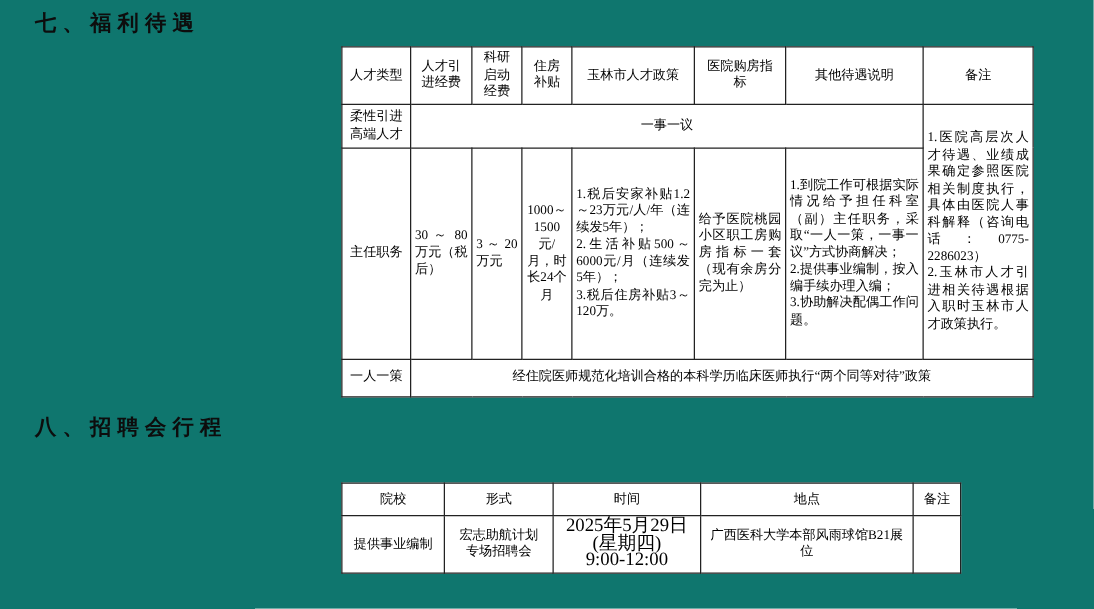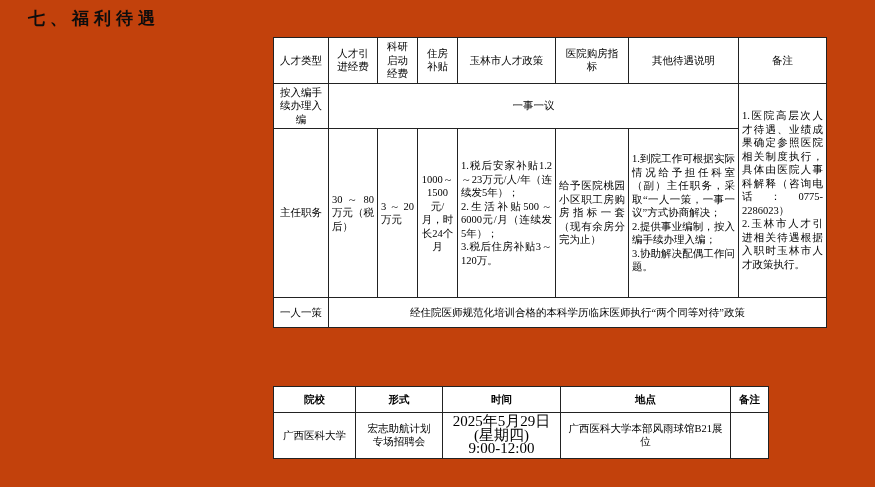--- a/index.html
+++ b/index.html
@@ -1,19 +1,19 @@
 <!DOCTYPE html>
 <html><head>
 <meta charset="utf-8">
 <style>
   html,body{margin:0;padding:0;background:#fff;}
   .page{
     position:relative;
     width:875px;height:487px;
-    background:#c2410c;
+    background:#0f766e;
     color:#000;
     font-family:"Liberation Serif","DejaVu Serif",serif;
     overflow:hidden;
   }
   .sec-title{
     position:absolute;
     margin:0;
     font-family:"Liberation Sans","DejaVu Sans",sans-serif;
     font-weight:bold;
     font-size:17px;
@@ -45,21 +45,21 @@
 
   
   #benefits-table{left:273px;top:37px;width:553px;}
   #benefits-table tr.r-head{height:36px;}
   #benefits-table tr.r-flex{height:35px;}
   #benefits-table tr.r-high{height:169px;}
   #benefits-table tr.r-phys{height:30px;}
 
   
   #jobfair-table{left:273px;top:386px;width:495px;}
-  #jobfair-table th{font-weight:bold;}
+  #jobfair-table th{font-weight:normal;}
   #jobfair-table tr.r-head{height:26px;}
   #jobfair-table tr.r-data{height:32px;}
   #jobfair-table td{text-align:center;}
 
   .c{text-align:center;}
   .j{text-align:justify;margin-top:46px;}
   .pre{white-space:pre-wrap;}
   .small{font-size:15px;}
 </style>
 </head>
@@ -85,21 +85,21 @@
         <th>人才类型</th>
         <th>人才引进经费</th>
         <th>科研启动经费</th>
         <th>住房补贴</th>
         <th>玉林市人才政策</th>
         <th>医院购房指标</th>
         <th>其他待遇说明</th>
         <th>备注</th>
       </tr>
       <tr class="r-flex">
-        <td class="c">按入编手续办理入编</td>
+        <td class="c">柔性引进高端人才</td>
         <td class="c" colspan="6">一事一议</td>
         <td class="j pre" rowspan="2">1.医院高层次人才待遇、业绩成果确定参照医院相关制度执行，具体由医院人事科解释（咨询电话：0775-2286023）
 2.玉林市人才引进相关待遇根据入职时玉林市人才政策执行。</td>
       </tr>
       <tr class="r-high">
         <td class="c">主任职务</td>
         <td class="j">30 ～ 80 万元（税后）</td>
         <td class="j">3 ～ 20 万元</td>
         <td class="c">1000～1500元/月，时长24个月</td>
         <td class="j pre">1.税后安家补贴1.2～23万元/人/年（连续发5年）；
@@ -110,39 +110,40 @@
 2.提供事业编制，按入编手续办理入编；
 3.协助解决配偶工作问题。</td>
       </tr>
       <tr class="r-phys">
         <td class="c">一人一策</td>
         <td class="c" colspan="7">经住院医师规范化培训合格的本科学历临床医师执行“两个同等对待”政策</td>
       </tr>
     </tbody>
   </table>
 
+  <h2 class="sec-title" id="title-schedule">八、招聘会行程</h2>
 
   <table id="jobfair-table">
     <colgroup>
       <col style="width:82px">
         <col style="width:87px">
         <col style="width:118px">
         <col style="width:170px">
         <col style="width:38px">
     </colgroup>
     <tbody>
       <tr class="r-head">
         <th>院校</th>
         <th>形式</th>
         <th>时间</th>
         <th>地点</th>
         <th>备注</th>
       </tr>
       <tr class="r-data">
-        <td>广西医科大学</td>
+        <td>提供事业编制</td>
         <td class="pre">宏志助航计划
 专场招聘会</td>
         <td class="pre small">2025年5月29日(星期四)
 9:00-12:00</td>
         <td>广西医科大学本部风雨球馆B21展位</td>
         <td></td>
       </tr>
     </tbody>
   </table>
 

